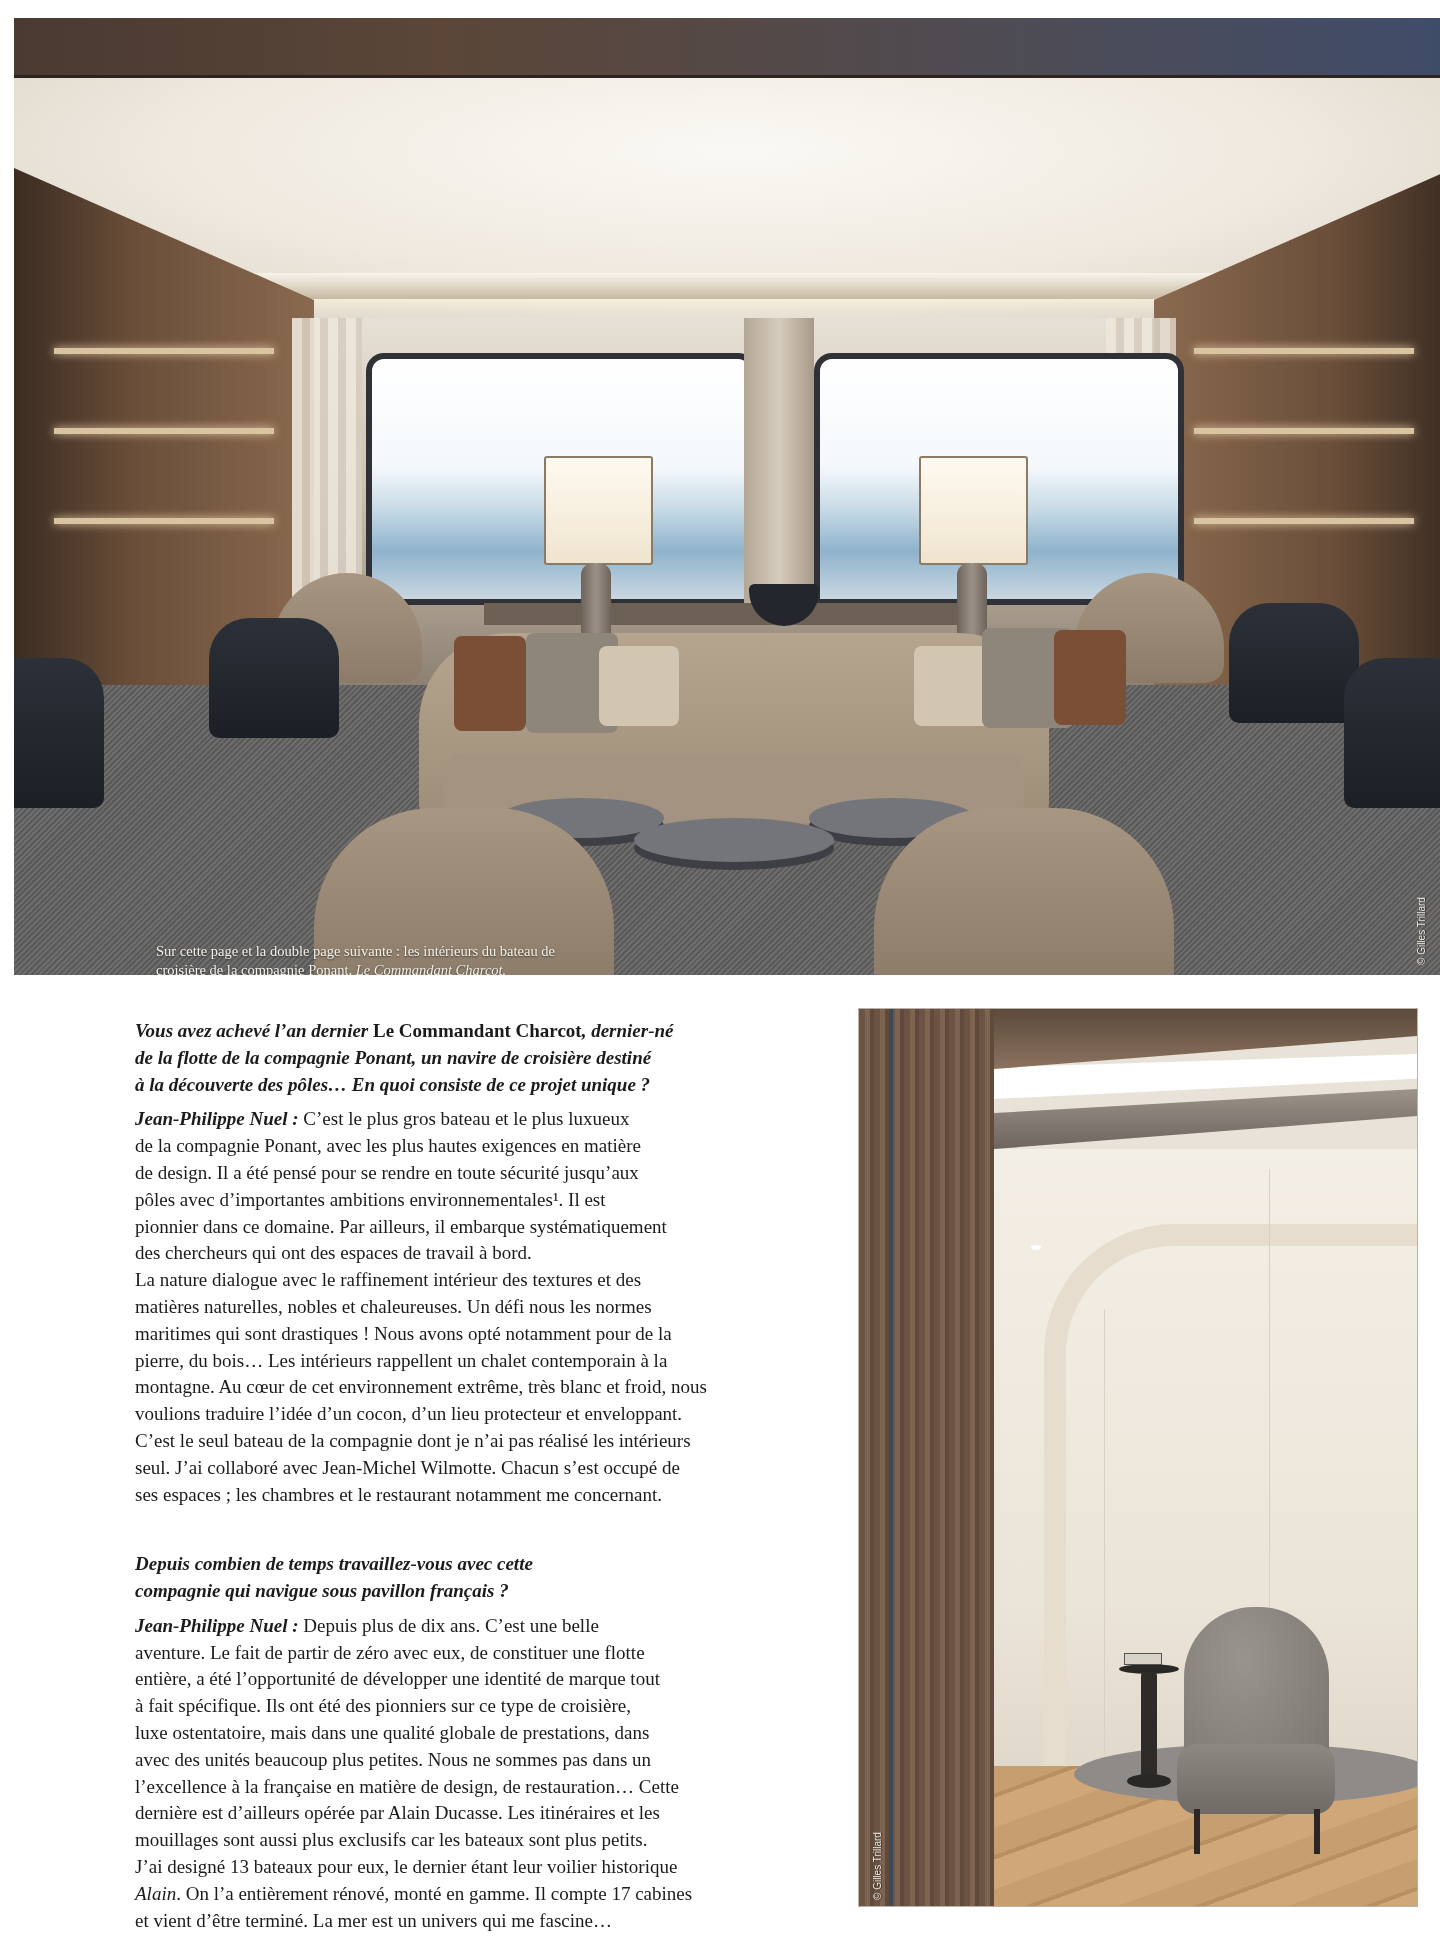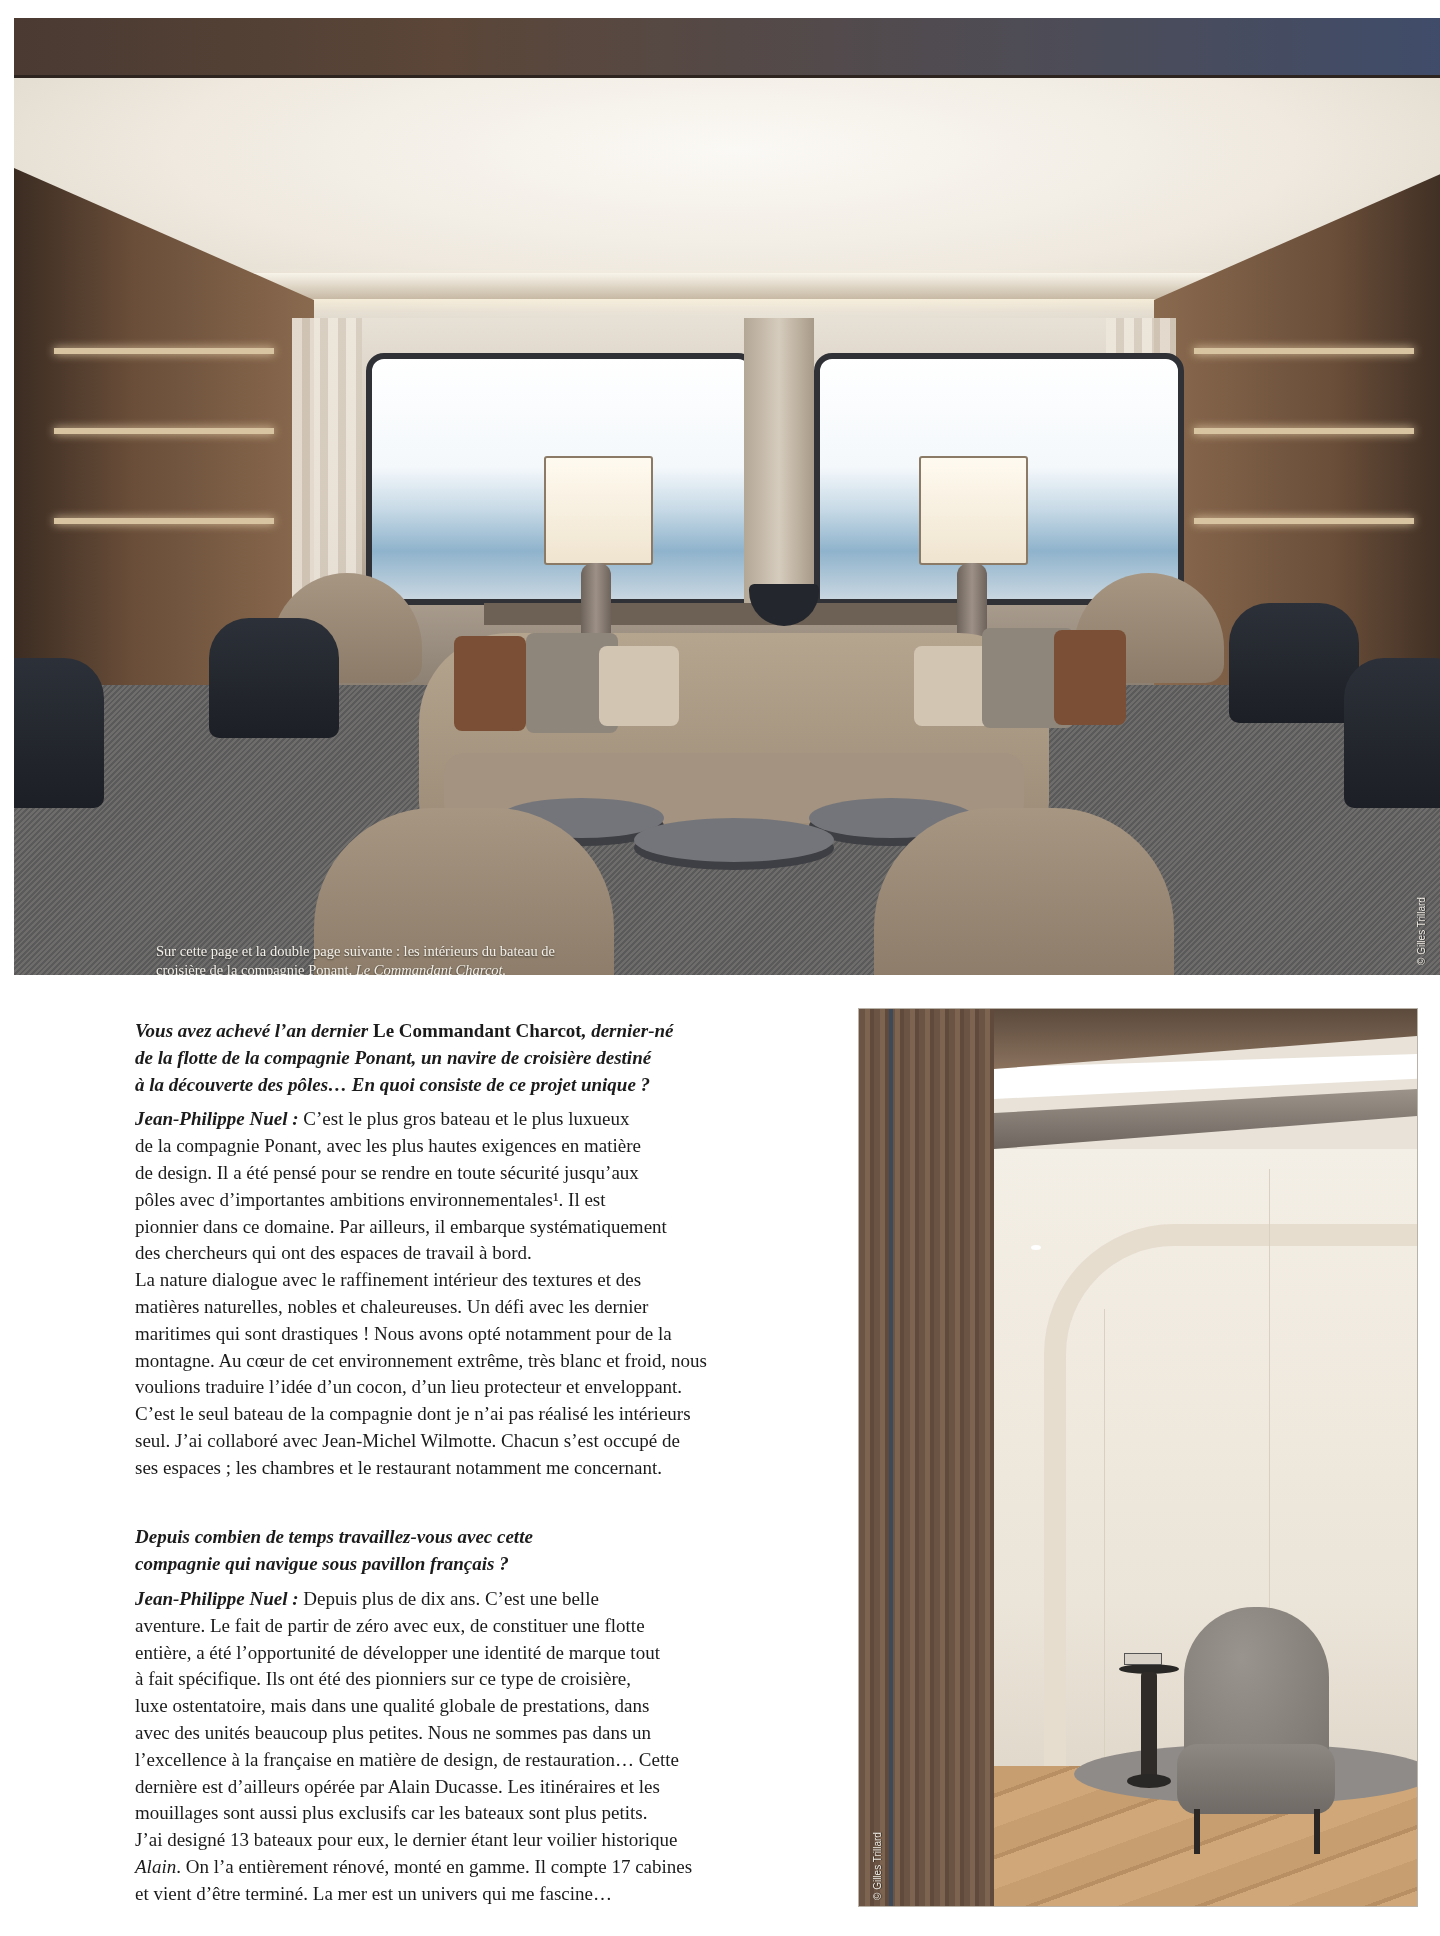--- a/index.html
+++ b/index.html
@@ -248,22 +248,23 @@
     <span class="line">à la découverte des pôles… En quoi consiste de ce projet unique ?</span>
   </p>
   <p>
     <span class="line"><span class="speaker">Jean-Philippe Nuel : </span><span>C’est le plus gros bateau et le plus luxueux</span></span>
     <span class="line">de la compagnie Ponant, avec les plus hautes exigences en matière</span>
     <span class="line">de design. Il a été pensé pour se rendre en toute sécurité jusqu’aux</span>
     <span class="line">pôles avec d’importantes ambitions environnementales¹. Il est</span>
     <span class="line">pionnier dans ce domaine. Par ailleurs, il embarque systématiquement</span>
     <span class="line">des chercheurs qui ont des espaces de travail à bord.</span>
     <span class="line">La nature dialogue avec le raffinement intérieur des textures et des</span>
-    <span class="line">matières naturelles, nobles et chaleureuses. Un défi avec les dernier</span>
+    <span class="line">matières naturelles, nobles et chaleureuses. Un défi nous les normes</span>
     <span class="line">maritimes qui sont drastiques ! Nous avons opté notamment pour de la</span>
+    <span class="line">pierre, du bois… Les intérieurs rappellent un chalet contemporain à la</span>
     <span class="line">montagne. Au cœur de cet environnement extrême, très blanc et froid, nous</span>
     <span class="line">voulions traduire l’idée d’un cocon, d’un lieu protecteur et enveloppant.</span>
     <span class="line">C’est le seul bateau de la compagnie dont je n’ai pas réalisé les intérieurs</span>
     <span class="line">seul. J’ai collaboré avec Jean-Michel Wilmotte. Chacun s’est occupé de</span>
     <span class="line">ses espaces ; les chambres et le restaurant notamment me concernant.</span>
   </p>
   <div class="gap"></div>
   <p class="q">
     <span class="line">Depuis combien de temps travaillez-vous avec cette</span>
     <span class="line">compagnie qui navigue sous pavillon français ?</span>

